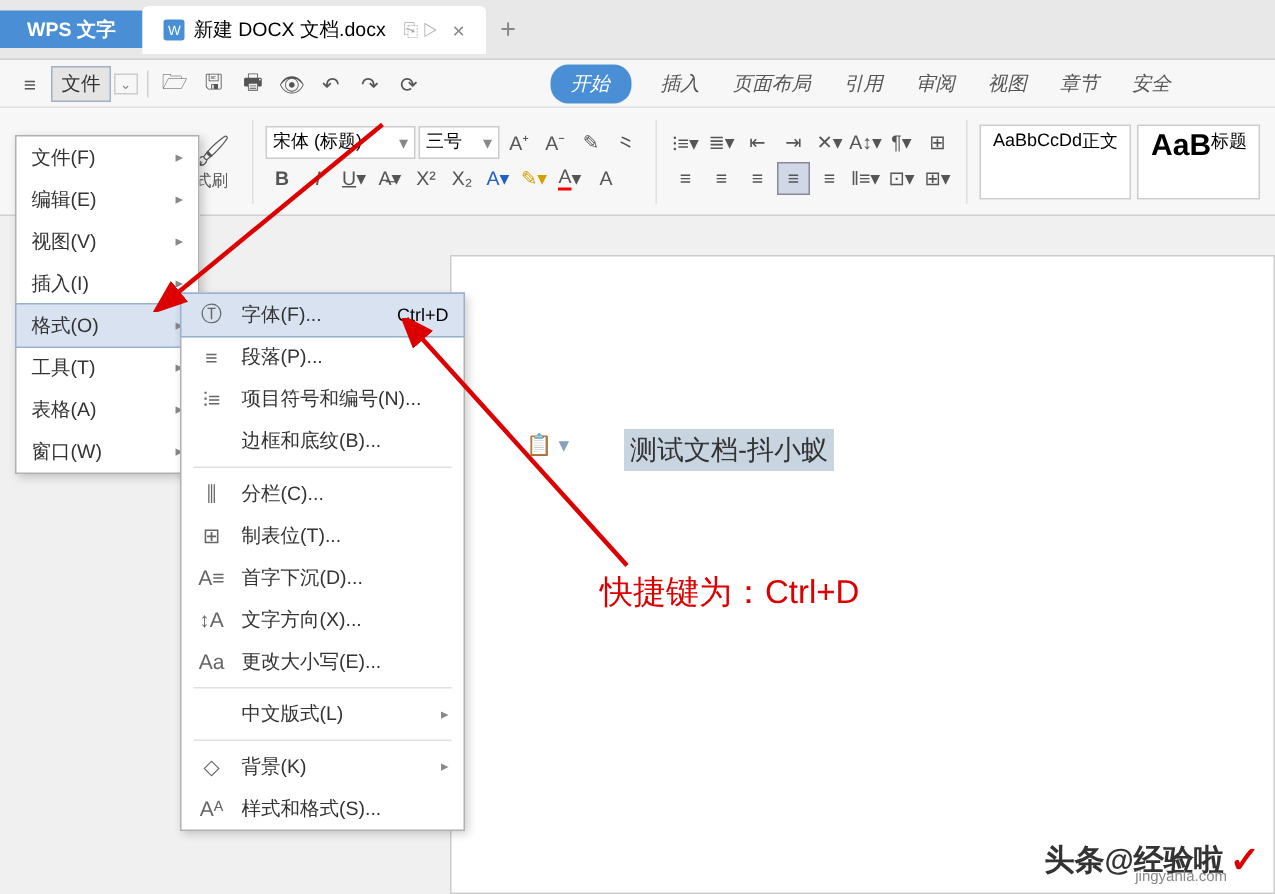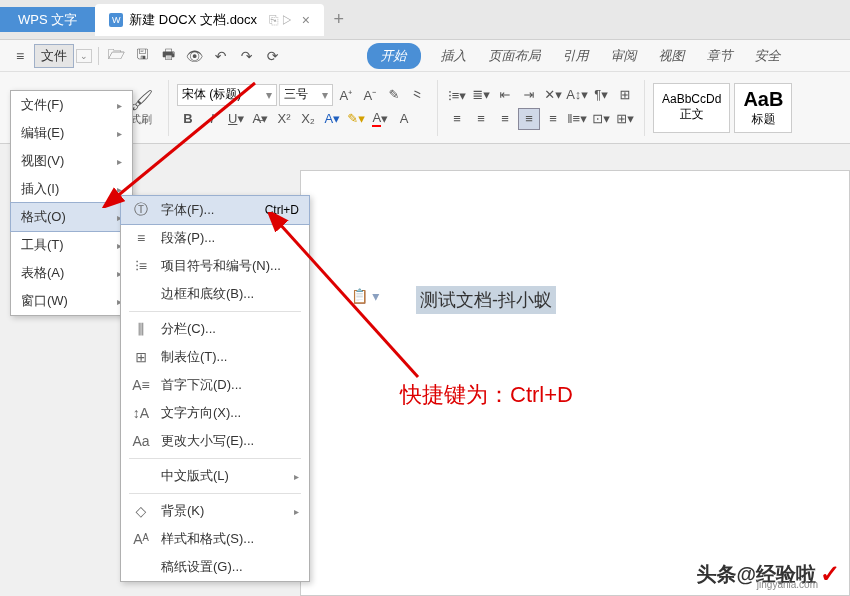--- a/index.html
+++ b/index.html
@@ -1,21 +1,21 @@
 <!DOCTYPE html>
 <html><head>
 <meta charset="utf-8">
 <style>
 * { margin: 0; padding: 0; box-sizing: border-box; font-family: "Microsoft YaHei", sans-serif; }
 body { width: 850px; height: 596px; background: #f0f0f0; position: relative; overflow: hidden; }
 
 .titlebar { height: 40px; background: #e8e8e8; display: flex; align-items: center; border-bottom: 1px solid #d0d0d0; }
 .tab { height: 32px; padding: 0 14px; display: flex; align-items: center; font-size: 13px; gap: 6px; }
 .tab.active { background: #fff; border-radius: 4px 4px 0 0; }
-.tab.app { background: #4a8fd6; color: #fff; padding: 0 18px; height: 25px; }
+.tab.app { background: #4a8fd6; color: #fff; padding: 0 18px; height: 25px; font-weight: bold; }
 .doc-icon { width: 14px; height: 14px; background: #4a8fd6; color: #fff; font-size: 9px; display: flex; align-items: center; justify-content: center; border-radius: 2px; }
 .tab-close { color: #888; font-size: 14px; margin-left: 4px; }
 .tab-status { color: #aaa; font-size: 12px; margin-left: 6px; }
 .new-tab { width: 30px; text-align: center; color: #888; font-size: 18px; }
 
 .toolbar { height: 32px; background: #f7f7f7; display: flex; align-items: center; padding: 0 8px; gap: 2px; border-bottom: 1px solid #e0e0e0; }
 .tb-btn { width: 24px; height: 24px; display: flex; align-items: center; justify-content: center; color: #555; font-size: 14px; cursor: pointer; }
 .tb-sep { width: 1px; height: 18px; background: #d0d0d0; margin: 0 4px; }
 .menu-btn { display: flex; align-items: center; gap: 4px; padding: 2px 6px; font-size: 13px; color: #333; border: 1px solid transparent; }
 .menu-btn.open { background: #e5e5e5; border: 1px solid #a0b0c8; }
@@ -27,21 +27,21 @@
 
 .ribbon { height: 72px; background: #f7f7f7; display: flex; align-items: center; padding: 4px 8px; border-bottom: 1px solid #d0d0d0; gap: 4px; }
 .ribbon-big { width: 38px; height: 48px; display: flex; flex-direction: column; align-items: center; justify-content: center; font-size: 11px; color: #555; }
 .ribbon-big .ico { font-size: 20px; }
 .ribbon-sep { width: 1px; height: 56px; background: #e0e0e0; margin: 0 4px; }
 .font-row { display: flex; align-items: center; gap: 2px; margin-bottom: 2px; }
 .font-select { height: 22px; border: 1px solid #ccc; background: #fff; font-size: 12px; padding: 0 4px; display: flex; align-items: center; gap: 4px; }
 .icon-btn { width: 22px; height: 22px; display: flex; align-items: center; justify-content: center; color: #555; font-size: 13px; cursor: pointer; }
 .icon-btn.blue { color: #2060c0; }
 .icon-btn.yellow { color: #d4a000; }
-.style-box { border: 1px solid #ccc; padding: 2px 8px; text-align: center; font-size: 12px; height: 50px; display: flex; flex-direction: column; justify-content: center; background: #fff; }
+.style-box { border: 1px solid #ccc; padding: 2px 8px; text-align: center; font-size: 12px; height: 50px; display: flex; flex-direction: row; justify-content: center; background: #fff; }
 .style-box.big { font-size: 20px; font-weight: bold; }
 
 .document { position: absolute; top: 170px; left: 300px; right: 0; bottom: 0; background: #fff; border: 1px solid #ccc; }
 .selected-text { position: absolute; top: 115px; left: 115px; background: #c8d4e0; padding: 2px 4px; font-size: 18px; color: #333; }
 .paste-icon { position: absolute; top: 117px; left: 50px; font-size: 14px; color: #8aa0c0; }
 
 .menu { position: absolute; background: #fff; border: 1px solid #b0b0b0; box-shadow: 2px 2px 6px rgba(0,0,0,0.2); font-size: 13px; color: #333; }
 .menu-item { display: flex; align-items: center; padding: 5px 10px; gap: 10px; white-space: nowrap; }
 .menu-item.hl { background: #d8e2f0; border: 1px solid #9ab0d0; margin: -1px; }
 .menu-arrow { margin-left: auto; font-size: 10px; color: #888; }
@@ -265,24 +265,20 @@
   <div class="menu-sep"></div>
   <div class="menu-item">
       <span class="menu-icon">◇</span>
       <span>背景(K)</span>
       <span class="menu-arrow">▸</span>
     </div>
   <div class="menu-item">
       <span class="menu-icon">Aᴬ</span>
       <span>样式和格式(S)...</span>
     </div>
-  <div class="menu-item">
-      <span class="menu-icon"></span>
-      <span>稿纸设置(G)...</span>
-    </div>
 </div>
 
 <svg class="red-arrow arrow1">
   <defs>
       <marker id="ah1" markerWidth="10" markerHeight="10" refX="2" refY="3" orient="auto">
         <path d="M0,0 L0,6 L8,3 z" fill="#d00"></path>
       </marker>
     </defs>
   <line x1="155" y1="5" x2="15" y2="120" stroke="#d00" stroke-width="3" marker-end="url(#ah1)"></line>
 </svg>

